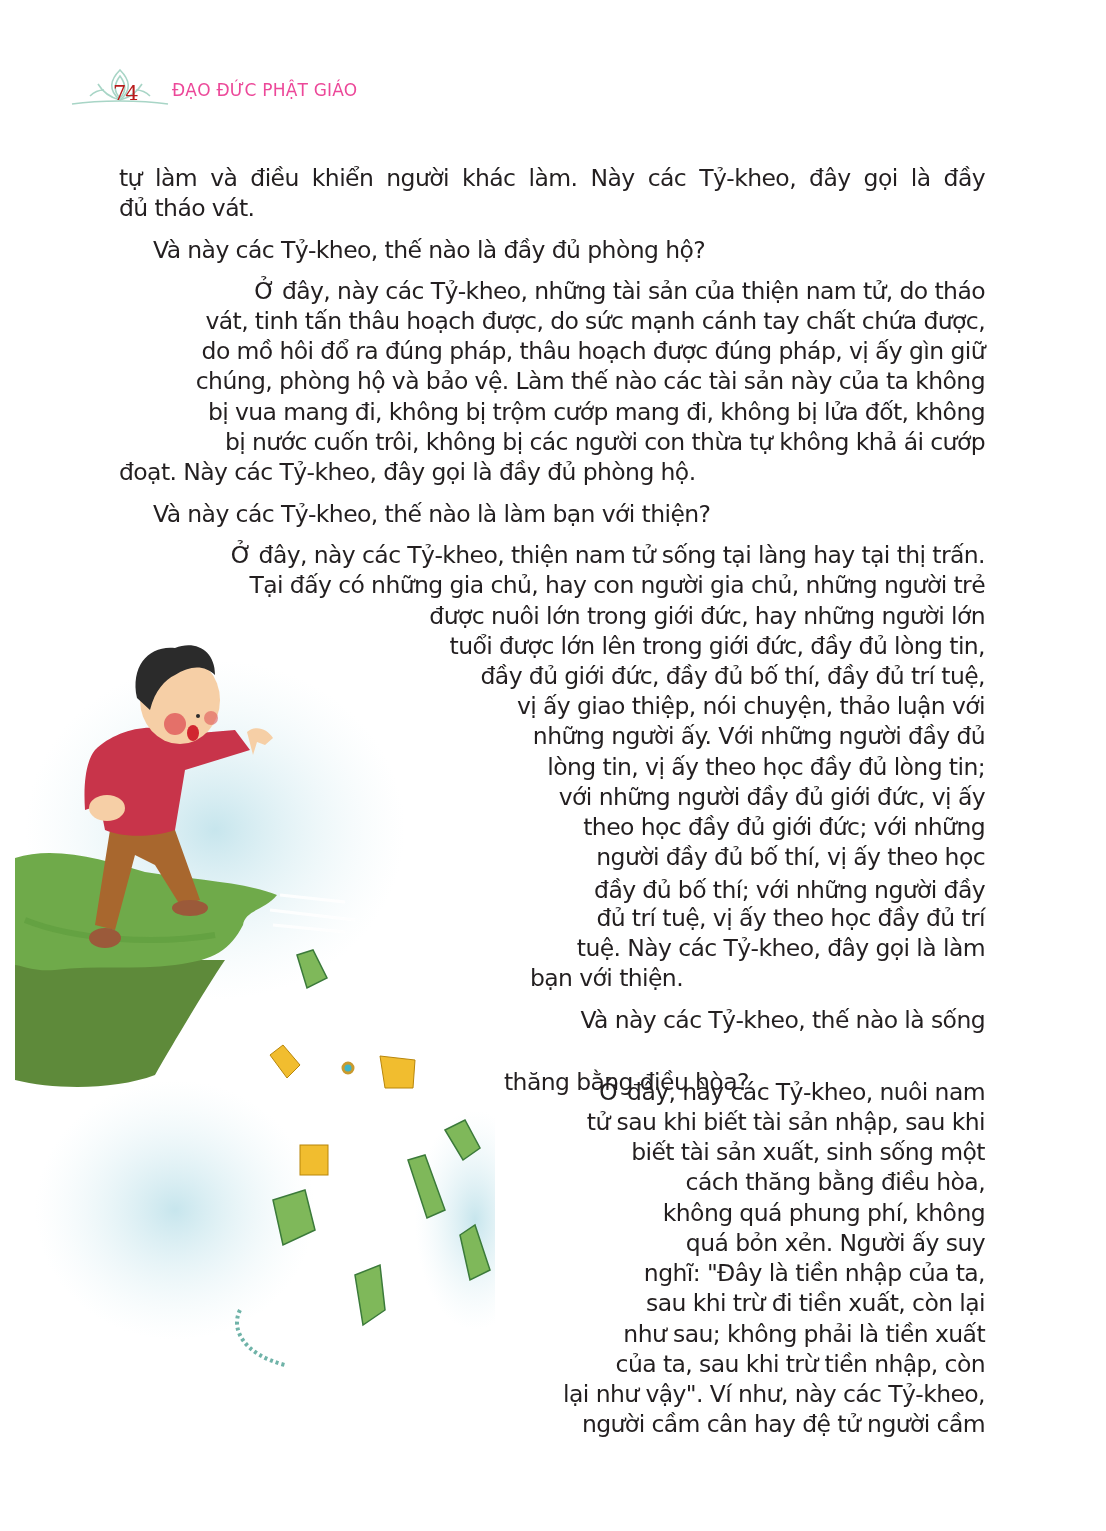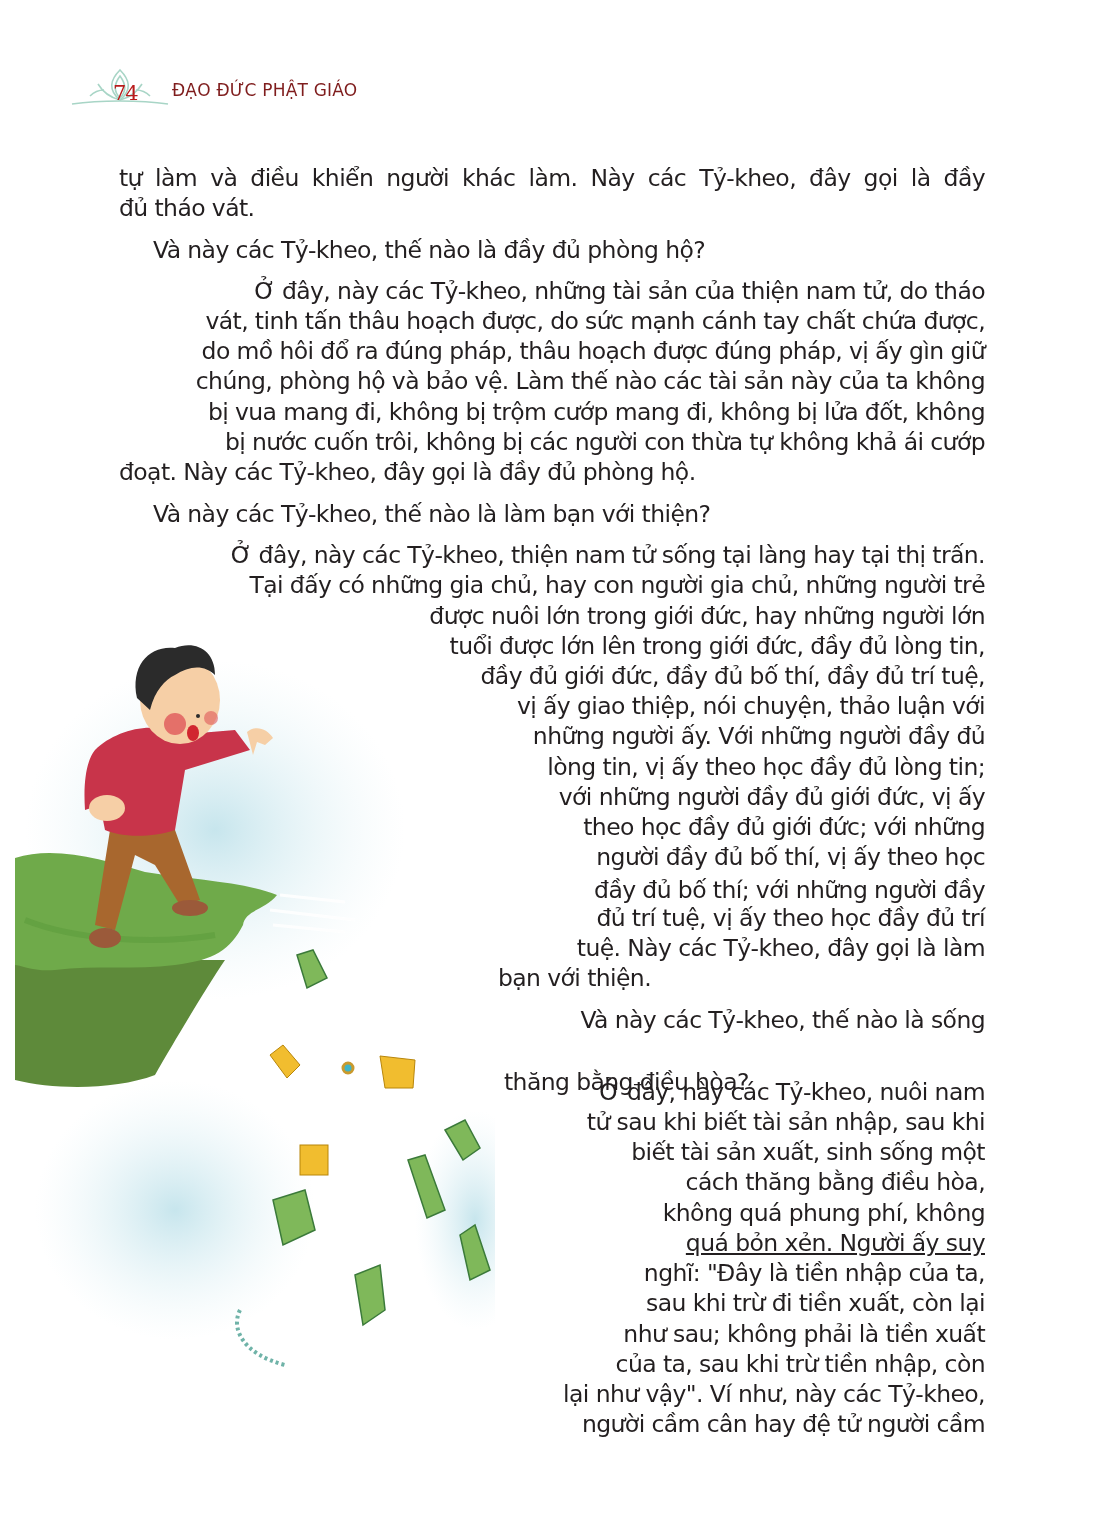--- a/index.html
+++ b/index.html
@@ -3,21 +3,21 @@
 <meta charset="utf-8">
 <style>
   html, body { margin:0; padding:0; background:#ffffff; }
   body { width:1106px; height:1531px; position:relative; overflow:hidden;
          font-family:"DejaVu Sans", sans-serif; color:#231f20; }
   .header { position:absolute; left:70px; top:66px; width:320px; height:44px; }
   .lotus { position:absolute; left:0; top:0; width:100px; height:44px; }
   .page-num { position:absolute; left:43px; top:15px; font-family:"DejaVu Serif", serif;
               font-size:21px; color:#b91c1c; letter-spacing:-1px; }
   .running-title { position:absolute; left:102px; top:14px; font-size:17px; letter-spacing:0.2px;
-                   color:#7f1d1d; }
+                   color:#ec4899; }
   .ln { position:absolute; white-space:nowrap; font-size:23.5px; letter-spacing:-0.6px; }
   .r { right:121px; text-align:right; }
   .illus { position:absolute; left:15px; top:620px; width:480px; height:800px; }
 </style>
 </head>
 <body>
 
 <div class="header">
   <svg class="lotus" viewBox="0 0 100 44">
     <g fill="none" stroke="#a8d5c6" stroke-width="1.6">
@@ -58,31 +58,31 @@
   <span class="ln r" style="top:662px;">đầy đủ giới đức, đầy đủ bố thí, đầy đủ trí tuệ,</span>
   <span class="ln r" style="top:692px;margin-left:44px;">vị ấy giao thiệp, nói chuyện, thảo luận với</span>
   <span class="ln r" style="top:722px;">những người ấy. Với những người đầy đủ</span>
   <span class="ln r" style="top:753px;">lòng tin, vị ấy theo học đầy đủ lòng tin;</span>
   <span class="ln r" style="top:783px;">với những người đầy đủ giới đức, vị ấy</span>
   <span class="ln r" style="top:813px;">theo học đầy đủ giới đức; với những</span>
   <span class="ln r" style="top:843px;">người đầy đủ bố thí, vị ấy theo học</span>
   <span class="ln r" style="top:876px;margin-left:45px;">đầy đủ bố thí; với những người đầy</span>
   <span class="ln r" style="top:904px;">đủ trí tuệ, vị ấy theo học đầy đủ trí</span>
   <span class="ln r" style="top:934px;">tuệ. Này các Tỷ-kheo, đây gọi là làm</span>
-  <span class="ln" style="left:498px; top:964px;">bạn với thiện.</span>
+  <span class="ln" style="left:530px; top:964px;">bạn với thiện.</span>
 
   <span class="ln r" style="top:1006px;">Và này các Tỷ-kheo, thế nào là sống</span>
   <span class="ln" style="left:504px; top:1036px;margin-top:32px;">thăng bằng điều hòa?</span>
 
   <span class="ln r" style="top:1078px;">Ở đây, này các Tỷ-kheo, nuôi nam</span>
   <span class="ln r" style="top:1108px;">tử sau khi biết tài sản nhập, sau khi</span>
   <span class="ln r" style="top:1138px;">biết tài sản xuất, sinh sống một</span>
   <span class="ln r" style="top:1168px;">cách thăng bằng điều hòa,</span>
   <span class="ln r" style="top:1199px;">không quá phung phí, không</span>
-  <span class="ln r" style="top:1229px;text-decoration:underline;">quá bỏn xẻn. Người ấy suy</span>
+  <span class="ln r" style="top:1229px;">quá bỏn xẻn. Người ấy suy</span>
   <span class="ln r" style="top:1259px;">nghĩ: "Đây là tiền nhập của ta,</span>
   <span class="ln r" style="top:1289px;">sau khi trừ đi tiền xuất, còn lại</span>
   <span class="ln r" style="top:1320px;">như sau; không phải là tiền xuất</span>
   <span class="ln r" style="top:1350px;">của ta, sau khi trừ tiền nhập, còn</span>
   <span class="ln r" style="top:1380px;">lại như vậy". Ví như, này các Tỷ-kheo,</span>
   <span class="ln r" style="top:1410px;">người cầm cân hay đệ tử người cầm</span>
 </div>
 
 <svg class="illus" viewBox="0 0 480 800">
   <defs>

